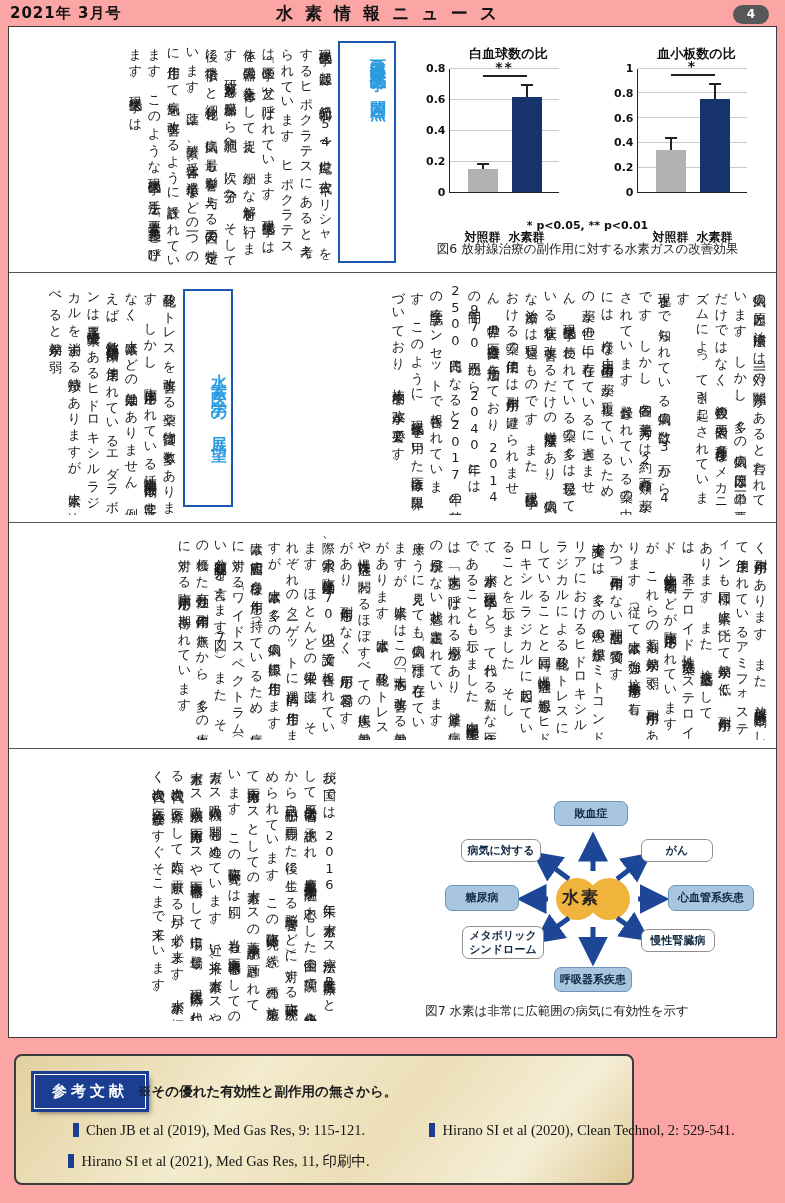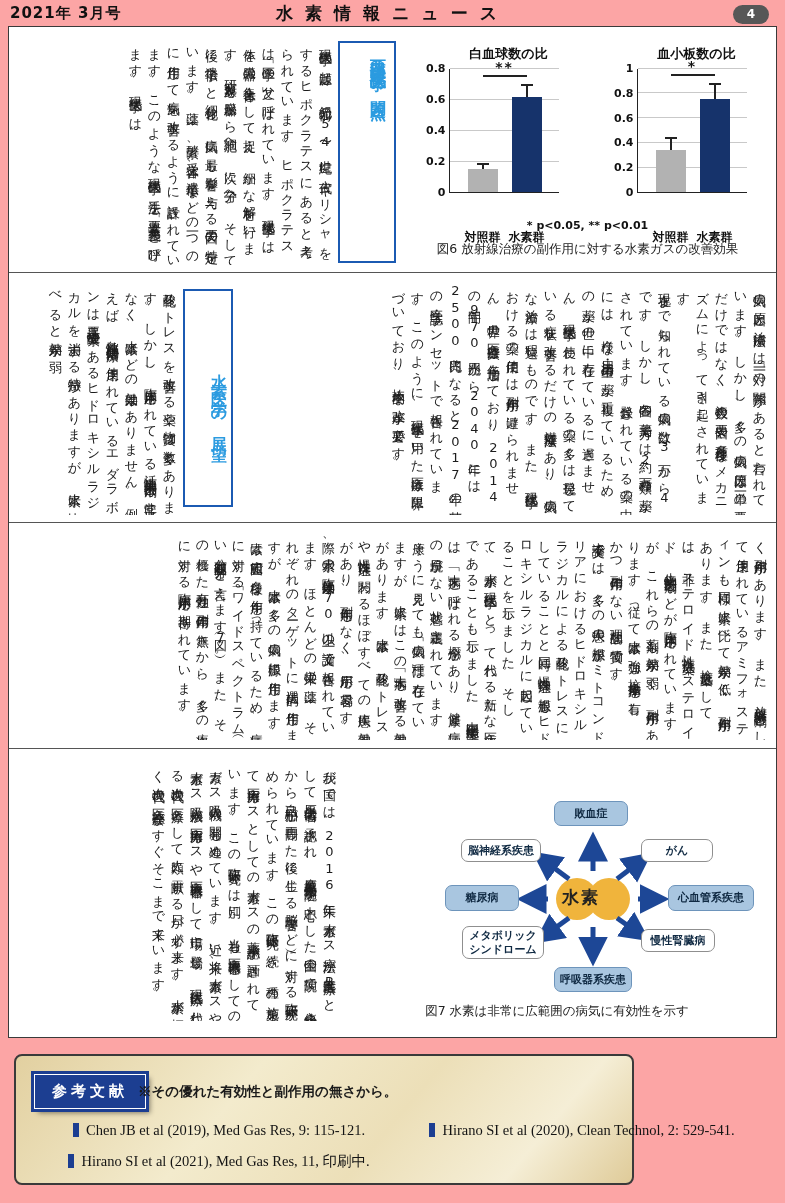--- a/index.html
+++ b/index.html
@@ -188,21 +188,21 @@
           </g>
         </svg>
         <div class="h2-label">水素</div>
         <div class="node node-blue n-sepsis">敗血症</div>
         <div class="node node-white n-cancer">がん</div>
         <div class="node node-blue n-cardio">心血管系疾患</div>
         <div class="node node-white n-kidney">慢性腎臓病</div>
         <div class="node node-blue n-resp">呼吸器系疾患</div>
         <div class="node node-white n-metabo">メタボリック<br>シンドローム</div>
         <div class="node node-blue n-diabetes">糖尿病</div>
-        <div class="node node-white n-brain">脳神経系疾患</div>
+        <div class="node node-white n-brain">病気に対する</div>
         <div class="fig7-caption">図7 水素は非常に広範囲の病気に有効性を示す</div>
       </div>
     </div>
   </div>
 
   <div id="refs-box">
     <div class="refs-badge">参考文献</div>
     <div class="refs-note">※その優れた有効性と副作用の無さから。</div>
     <div class="refs-grid">
       <div class="ref-item"><span class="ref-bullet"></span><span>Chen JB et al (2019), Med Gas Res, 9: 115-121.</span></div>

